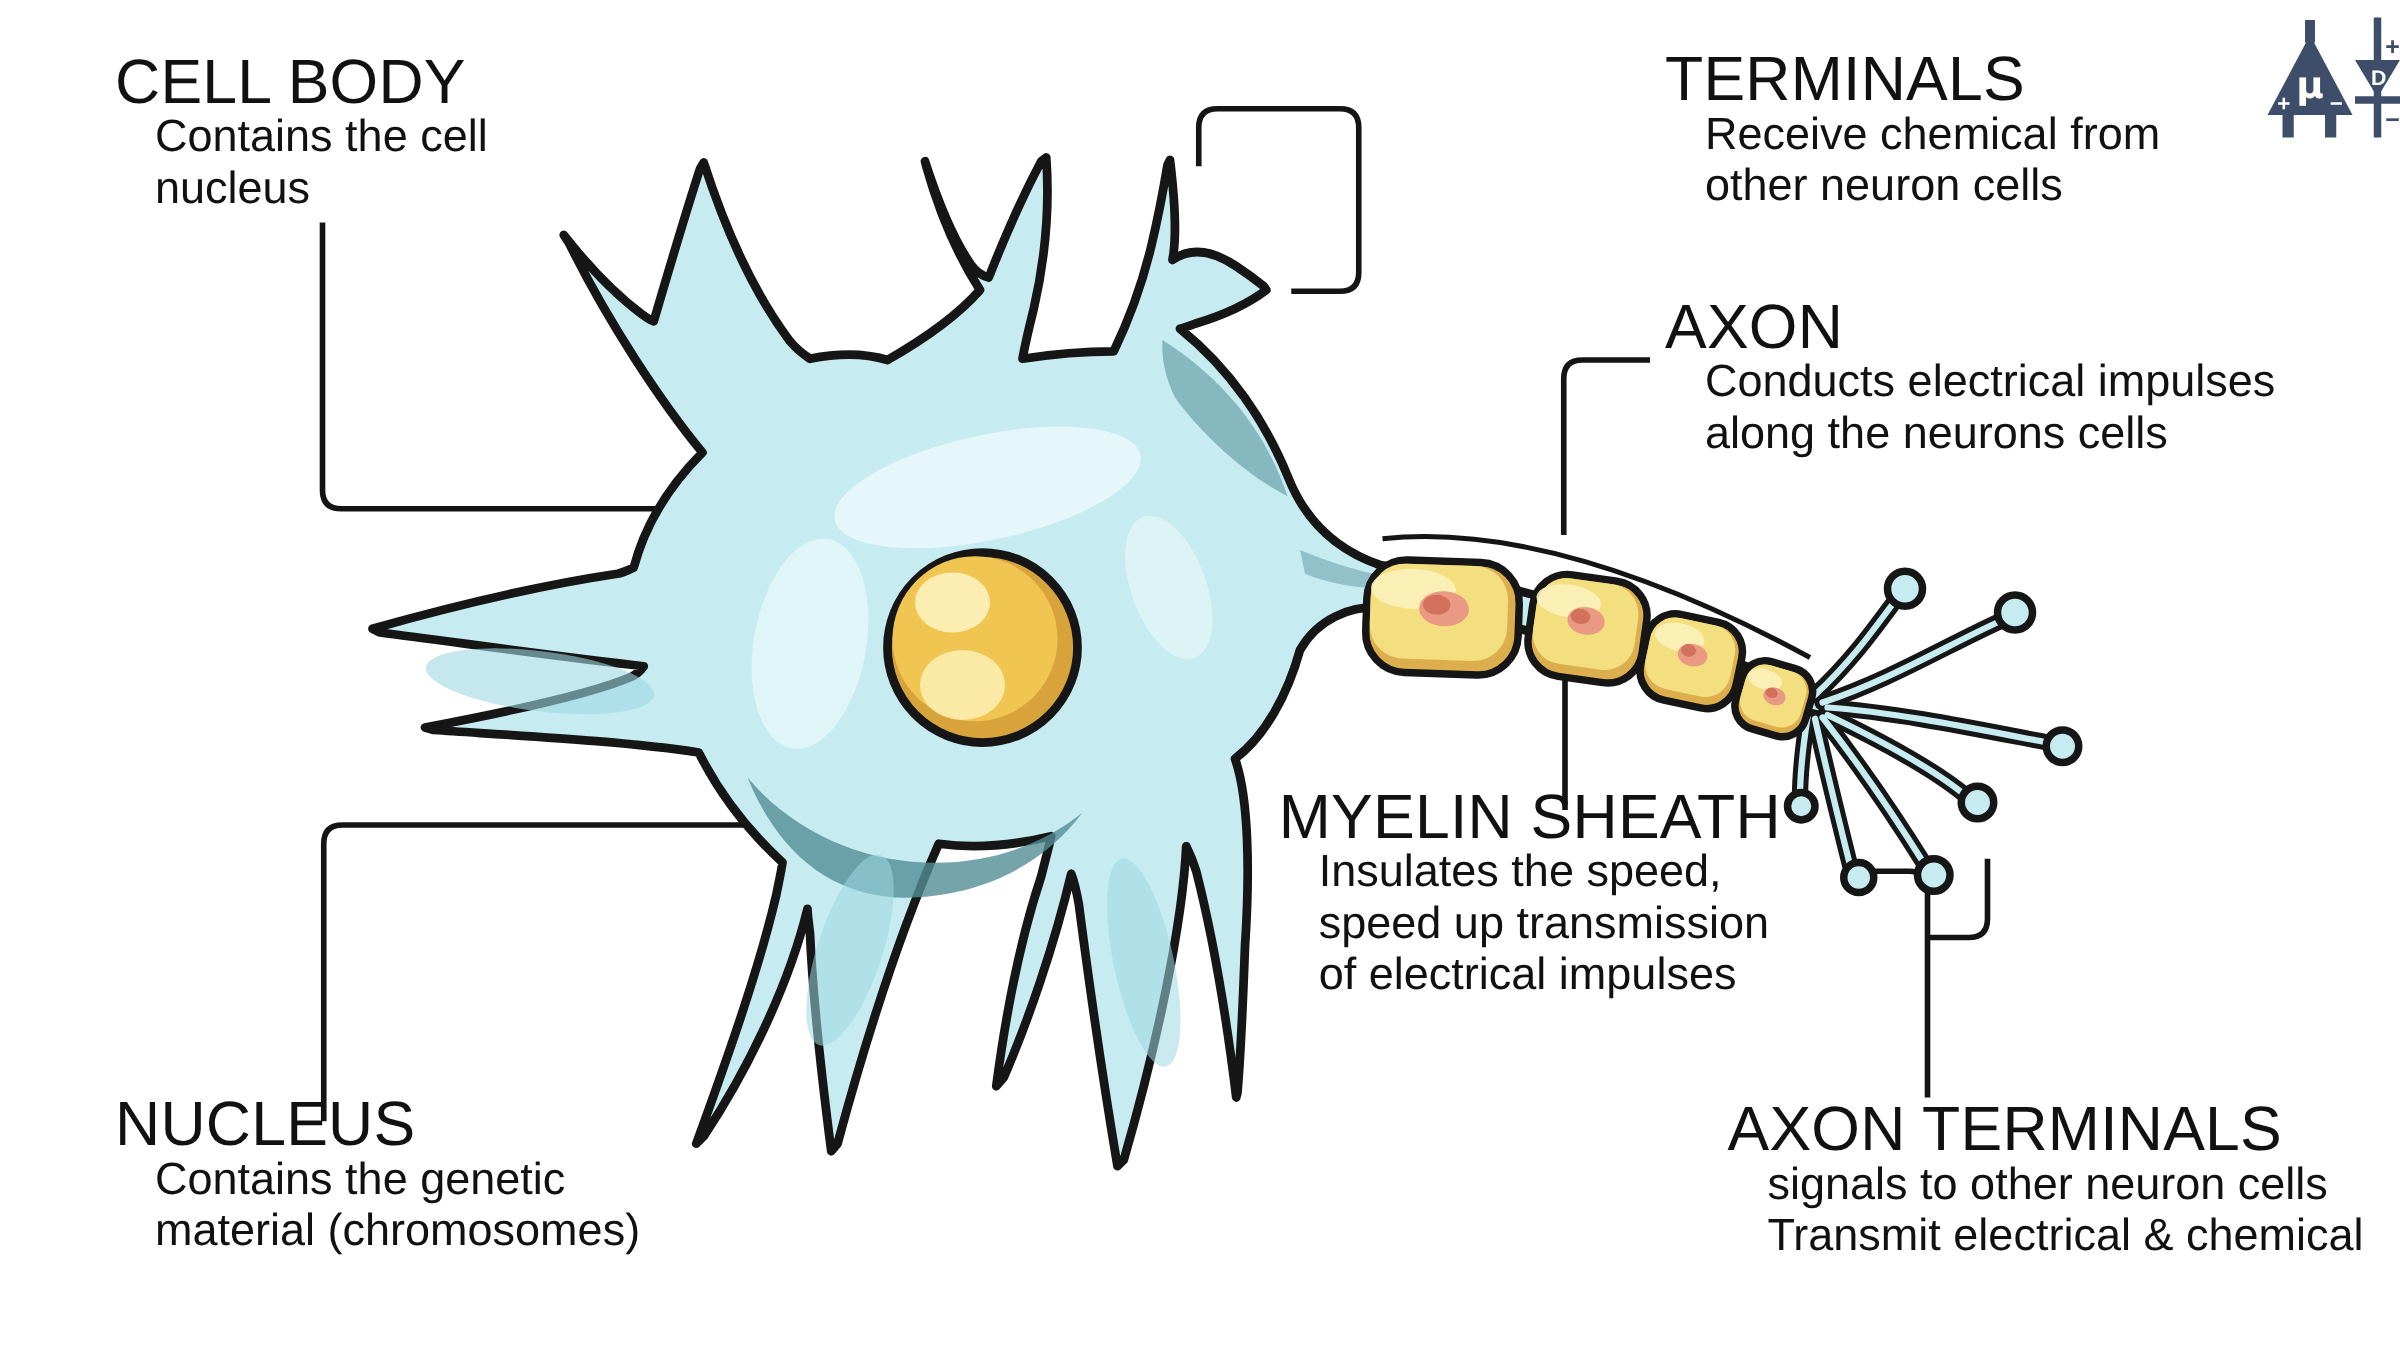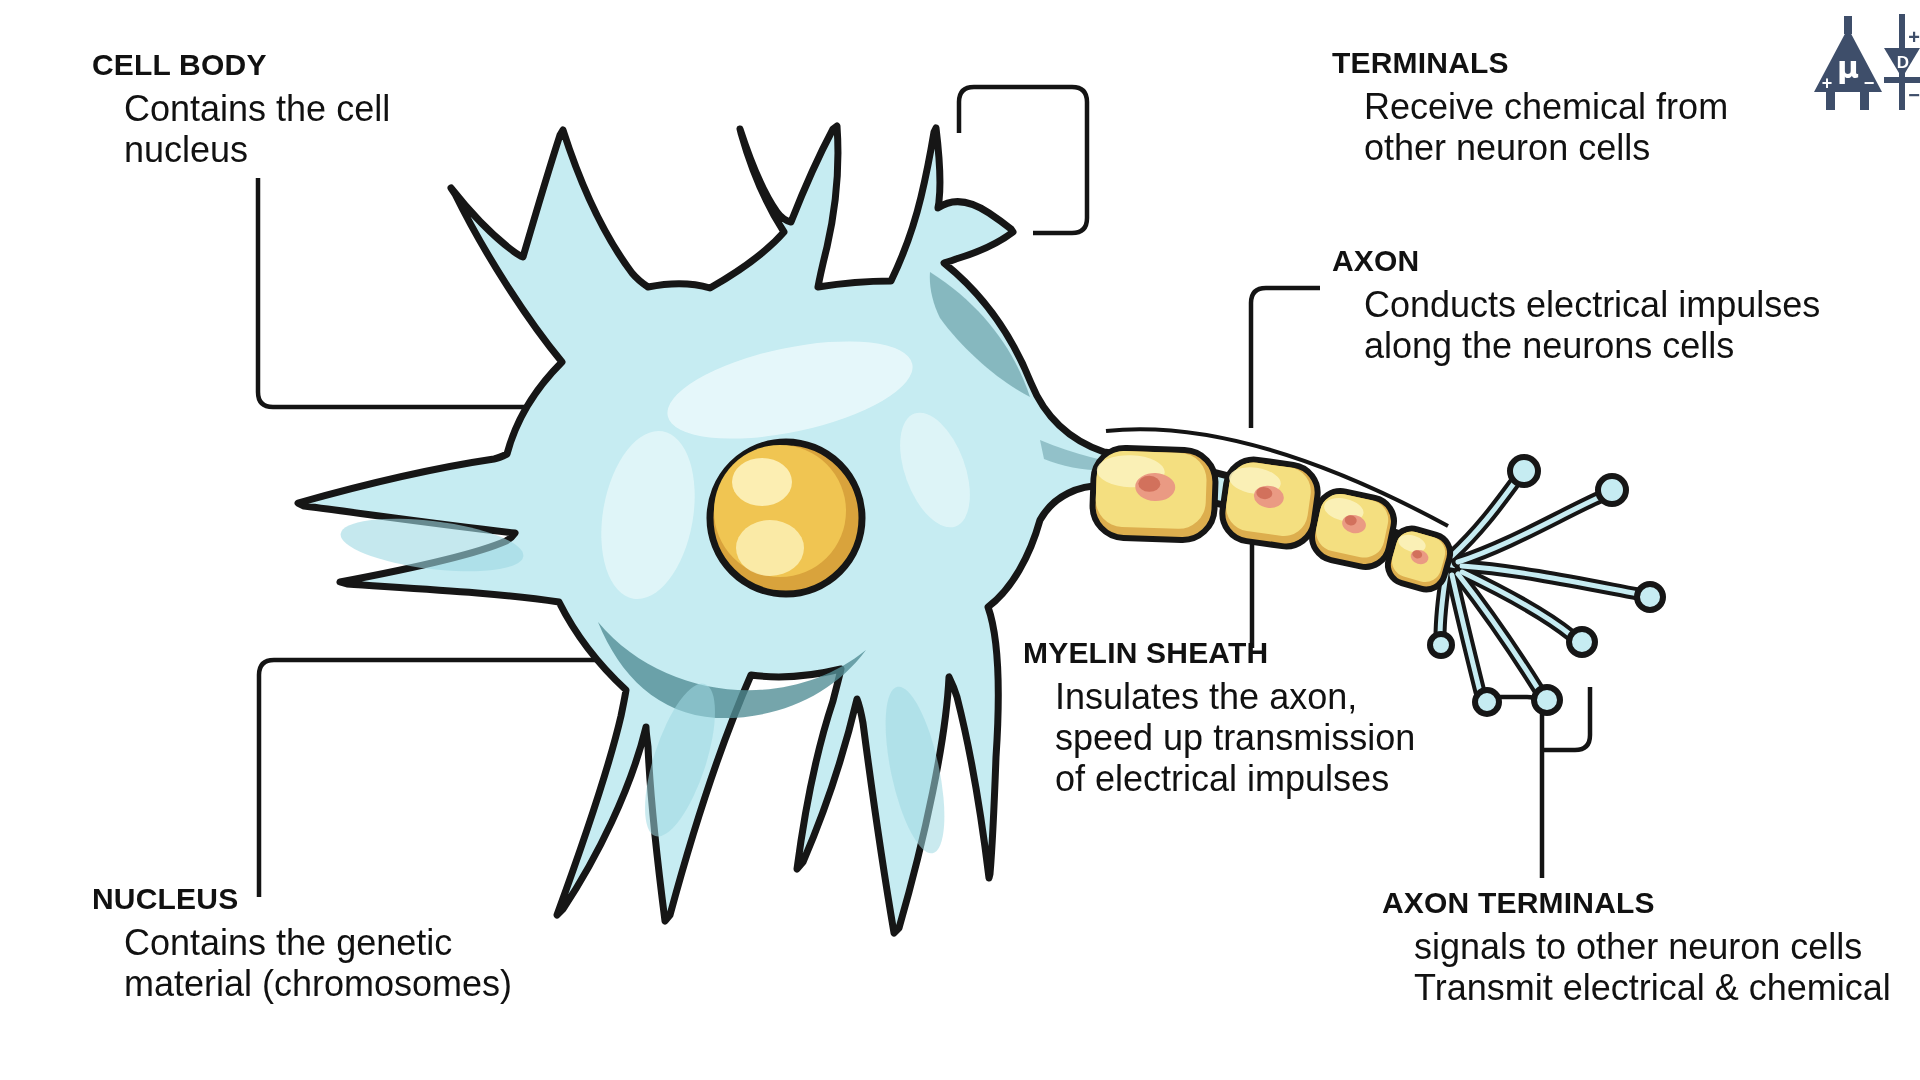--- a/index.html
+++ b/index.html
@@ -8,21 +8,21 @@
     --nucleus-gold:#f0c552; --nucleus-edge:#d9a33c; --nucleus-light:#fdf2bc;
     --myelin-fill:#f4df80; --myelin-shadow:#ddae4e; --myelin-light:#fbf2bb;
     --spot:#ea9a83; --spot-dark:#d2715c; --logo:#3e4e6a;
   }
   html,body{margin:0;padding:0;}
   body{width:1920px;height:1080px;background:var(--background);overflow:hidden;
        font-family:"Liberation Sans", sans-serif;}
   .stage{position:relative;width:1920px;height:1080px;}
   svg.art{position:absolute;left:0;top:0;width:1920px;height:1080px;display:block;}
   .label{position:absolute;color:var(--text);white-space:nowrap;}
-  .label .title{font-size:30px;font-weight:bold;line-height:46px;letter-spacing:.2px;}
+  .label .title{font-size:50px;font-weight:normal;line-height:46px;letter-spacing:.2px;}
   .label .line{font-size:36px;line-height:41px;margin-left:32px;}
 </style>
 </head>
 <body style="background: rgb(255, 255, 255);">
 
 <div class="stage">
 
   <svg class="art" viewBox="0 0 1920 1080">
 
     <g fill="none" stroke="var(--line)" stroke-width="4.5">
@@ -212,21 +212,21 @@
   </div>
 
   <div class="label" style="left:1332px; top:238px;">
     <div class="title">AXON</div>
     <div class="line">Conducts electrical impulses</div>
     <div class="line">along the neurons cells</div>
   </div>
 
   <div class="label" style="left:1023px; top:630px;">
     <div class="title">MYELIN SHEATH</div>
-    <div class="line">Insulates the axon,</div>
+    <div class="line">Insulates the speed,</div>
     <div class="line">speed up transmission</div>
     <div class="line">of electrical impulses</div>
   </div>
 
   <div class="label" style="left:92px; top:876px;">
     <div class="title">NUCLEUS</div>
     <div class="line">Contains the genetic</div>
     <div class="line">material (chromosomes)</div>
   </div>
 

